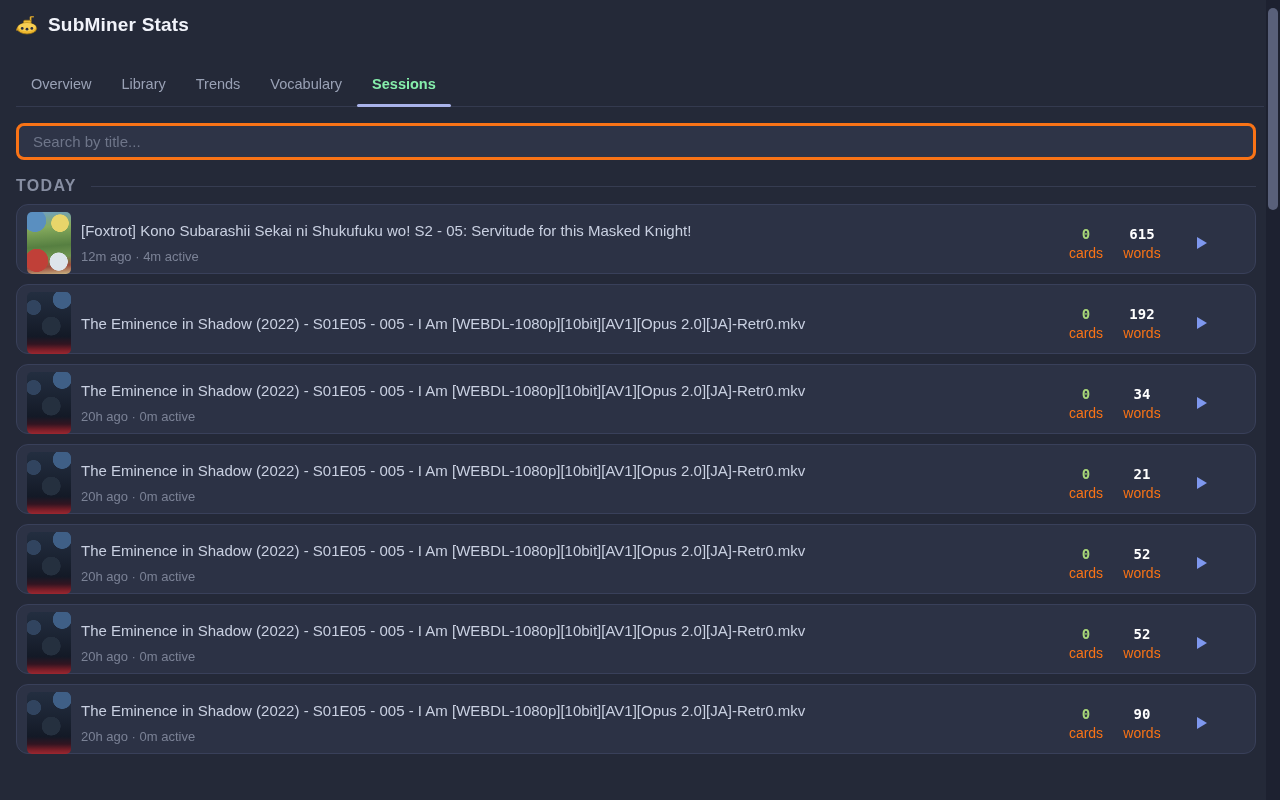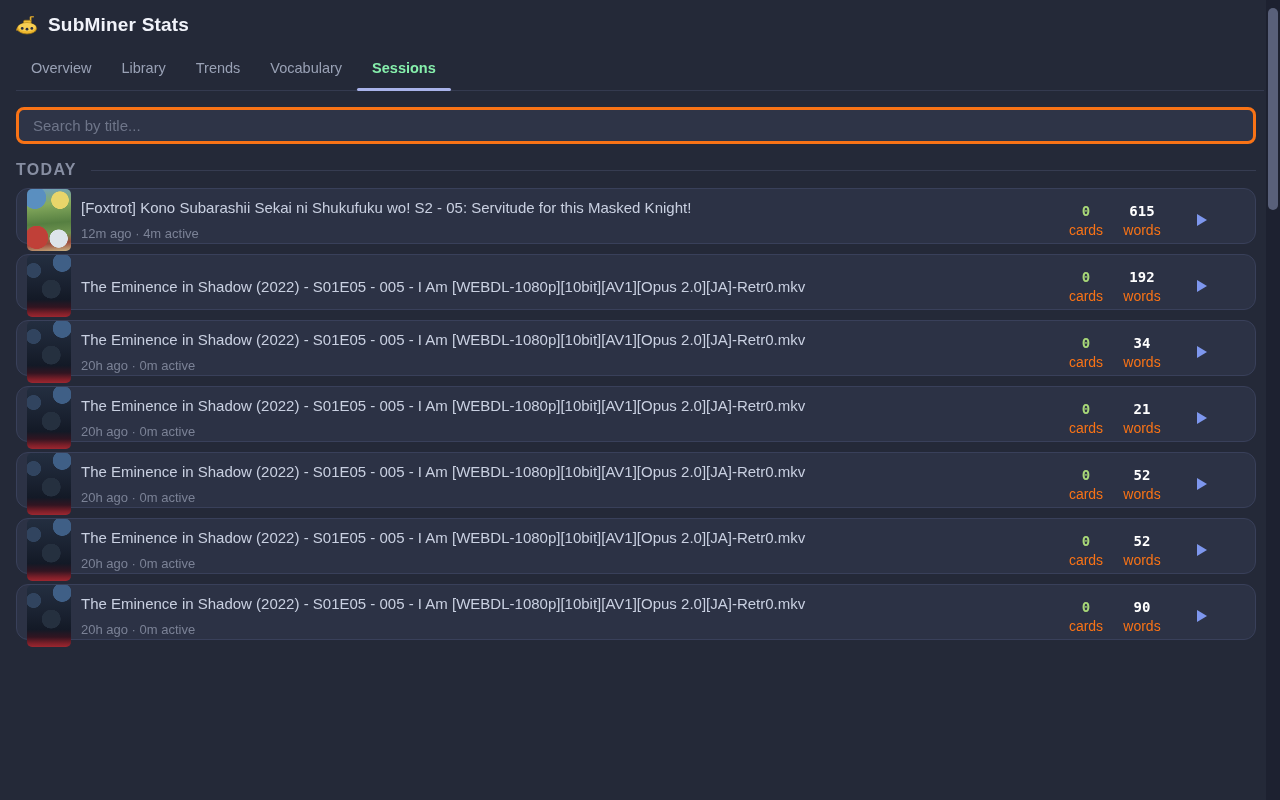--- a/index.html
+++ b/index.html
@@ -10,21 +10,21 @@
     color:#c9d0e1;
     position:relative;
   }
 
   
   .header { padding:14px 16px 0 16px; display:flex; align-items:center; gap:10px;text-align:right; }
   .logo { width:22px; height:22px; display:inline-block; flex:0 0 auto; }
   .app-title { font-size:19px; font-weight:700; color:#f1f3fa; letter-spacing:.2px; }
 
   
-  .tabs { display:flex; margin:16px 16px 0 16px; border-bottom:1px solid #343a4f; }
+  .tabs { display:flex; margin:32px 16px 0 16px; border-bottom:1px solid #343a4f; }
   .tab {
     padding:8px 15px 14px 15px;
     font-size:14.5px; font-weight:500;
     color:#99a1b5; cursor:pointer; position:relative; background:none; border:none;
     font-family:inherit;
   }
   .tab.active { color:#86efac; font-weight:600; }
   .tab.active::after {
     content:""; position:absolute; left:0; right:0; bottom:-1px; height:3px;
     background:#a9b3ea; border-radius:2px;
@@ -40,21 +40,21 @@
   .search::placeholder { color:#6e7589; }
 
   
   .section-head { display:flex; align-items:center; margin:17px 24px 0 16px; }
   .section-label { font-size:16px; font-weight:700; letter-spacing:1.3px; color:#878ea2; }
   .section-line { flex:1; height:1px; background:#363c51; margin-left:14px; }
 
   
   .list { padding:9px 24px 0 16px; }
   .card {
-    height:56px; background:#2c3245; border:1px solid #39405a; border-radius:12px;
+    height:70px; background:#2c3245; border:1px solid #39405a; border-radius:12px;
     margin-bottom:10px; display:flex; align-items:center;
     padding:8px 44px 0 10px; cursor:pointer;
   }
   .thumb { width:44px; height:62px; border-radius:5px; flex:0 0 auto; }
   .thumb[data-thumb="konosuba"]{
     background:
       radial-gradient(circle at 75% 18%, #e8d56a 0 14%, transparent 15%),
       radial-gradient(circle at 22% 78%, #c04038 0 19%, transparent 20%),
       radial-gradient(circle at 72% 80%, #dde4ea 0 15%, transparent 16%),
       radial-gradient(circle at 18% 14%, #5a8fc0 0 17%, transparent 18%),

